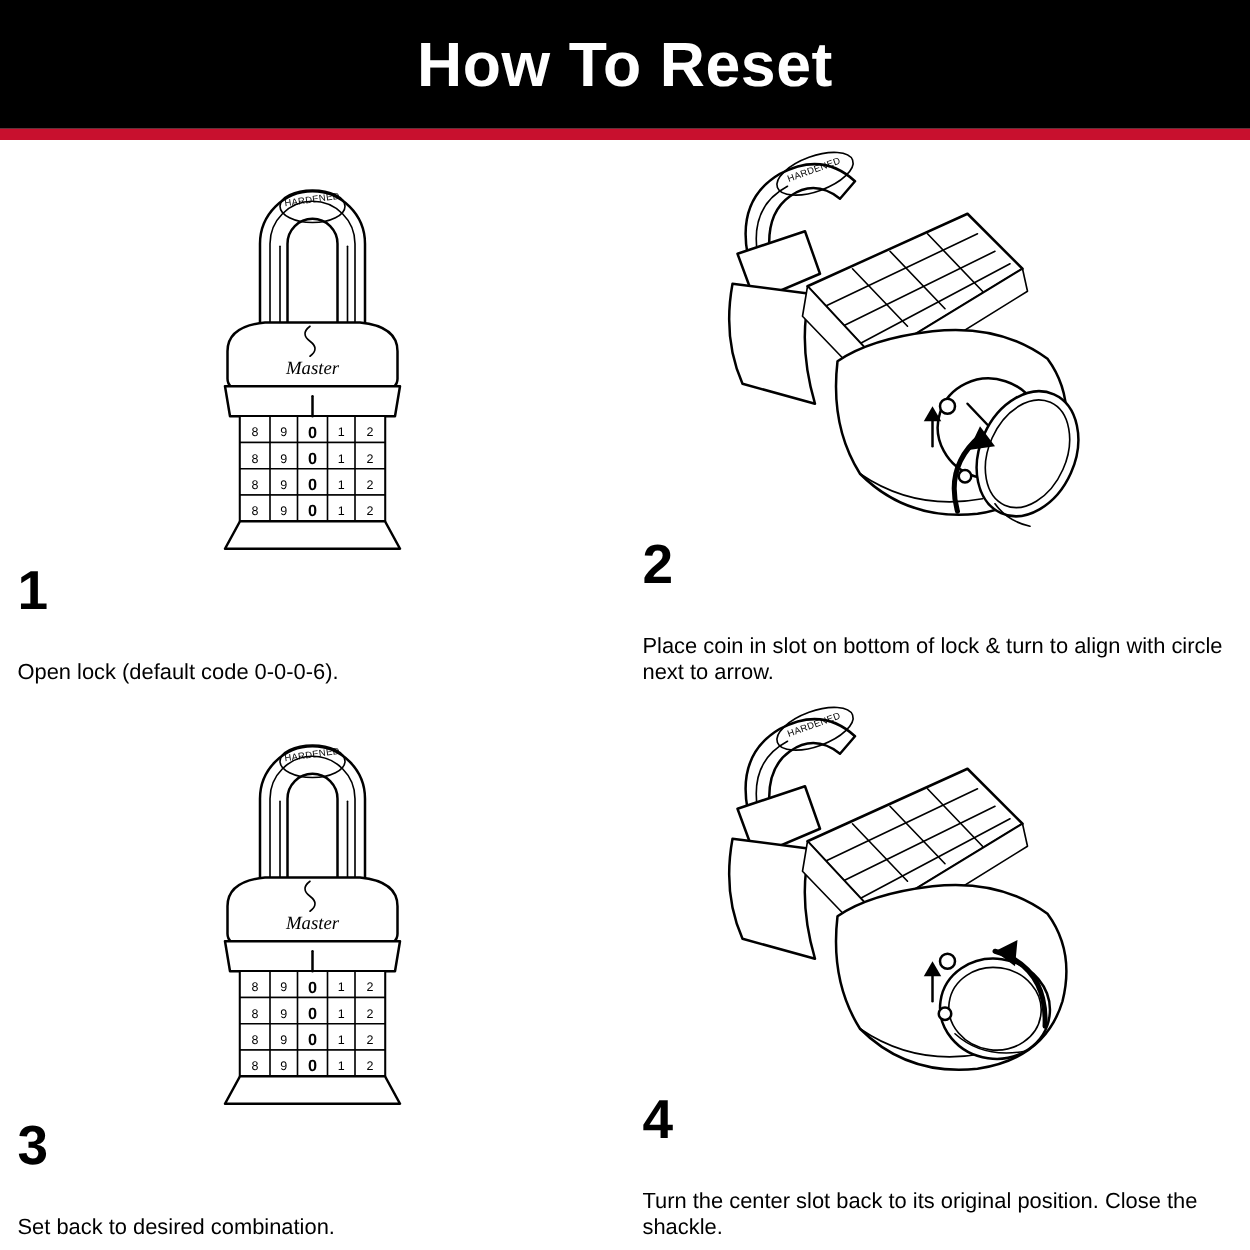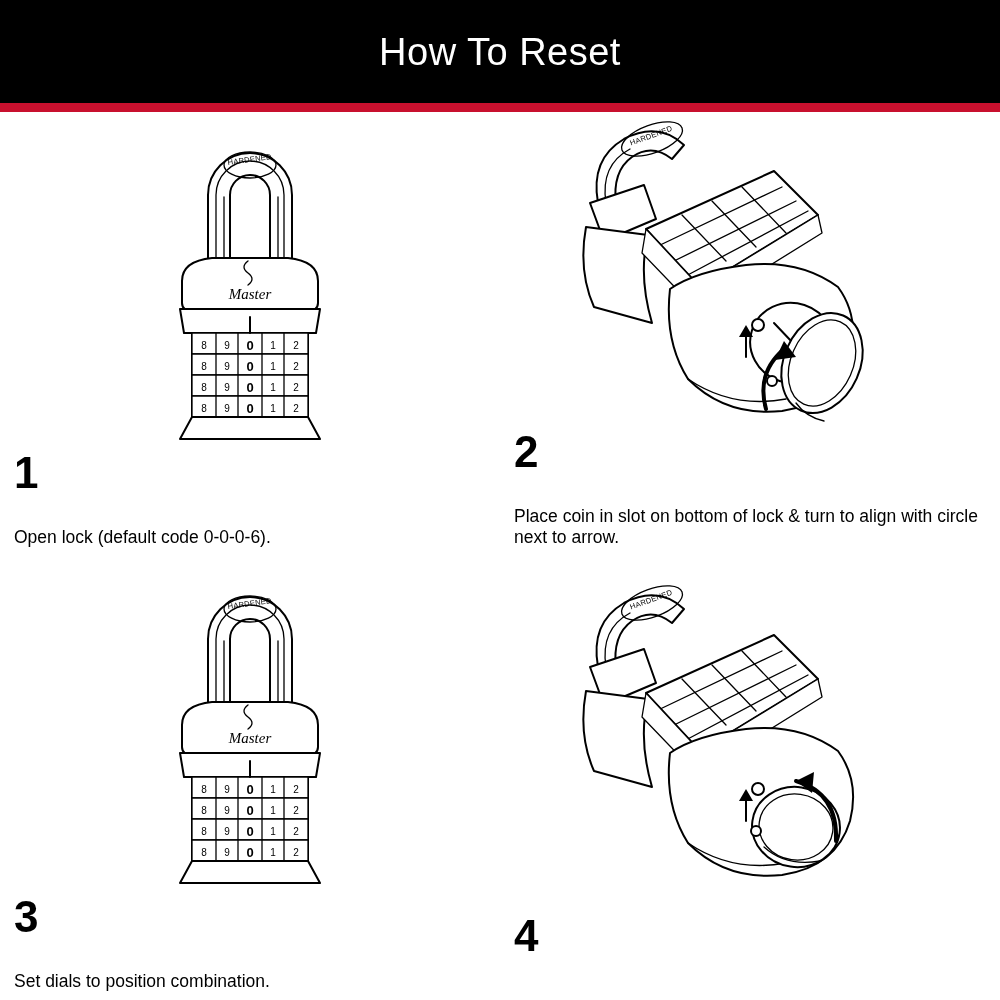--- a/index.html
+++ b/index.html
@@ -21,22 +21,22 @@
     width: 1000px;
     height: 103px;
     background: #000000;
     display: flex;
     align-items: center;
     justify-content: center;
     box-sizing: border-box;
   }
   .header-title {
     color: #ffffff;
-    font-size: 38px;
-    font-weight: normal;
+    font-size: 50px;
+    font-weight: bold;
     letter-spacing: 0.5px;
     line-height: 1;
   }
   .accent-bar {
     width: 1000px;
     height: 9px;
     background: #c8102e;
   }
 
   
@@ -363,21 +363,21 @@
             <text class="digit-sm" x="176" y="291" text-anchor="middle">2</text>
           </g>
           <line class="ln" x1="130" y1="196" x2="130" y2="212"></line>
           <line class="ln" x1="130" y1="296" x2="130" y2="312"></line>
         </g>
         <path class="fillw" d="M72 296 L188 296 L200 318 L60 318 Z"></path>
       </svg>
     </div>
     <div class="step-foot">
       <div class="step-num">3</div>
-      <div class="step-caption">Set dials to position combination.</div>
+      <div class="step-caption">Set back to desired combination.</div>
     </div>
   </div>
 
   <div class="step">
     <div class="art">
       <svg width="380" height="320" viewBox="0 0 380 320" aria-hidden="true">
         <g>
           <path class="fillw" d="M38 92 Q30 48 64 28 Q98 10 124 34 L112 48 Q92 32 72 46 Q52 60 56 94 Z"></path>
           <ellipse class="ln-thin" cx="92" cy="28" rx="32" ry="14" transform="rotate(-20 92 28)"></ellipse>
           <text class="hardened" x="92" y="27" text-anchor="middle" transform="rotate(-20 92 27)">HARDENED</text>
@@ -414,16 +414,17 @@
           <circle class="fillw" cx="196" cy="256" r="5"></circle>
         </g>
         <g>
           <path class="ln" style="stroke-width:4" d="M236 206 Q278 218 276 266"></path>
           <path class="fillb" d="M236 206 l18 -9 l-2 21 Z"></path>
         </g>
       </svg>
     </div>
     <div class="step-foot">
       <div class="step-num">4</div>
+      <div class="step-caption">Turn the center slot back to its original position. Close the shackle.</div>
     </div>
   </div>
 
 </div>
 
 </body></html>

